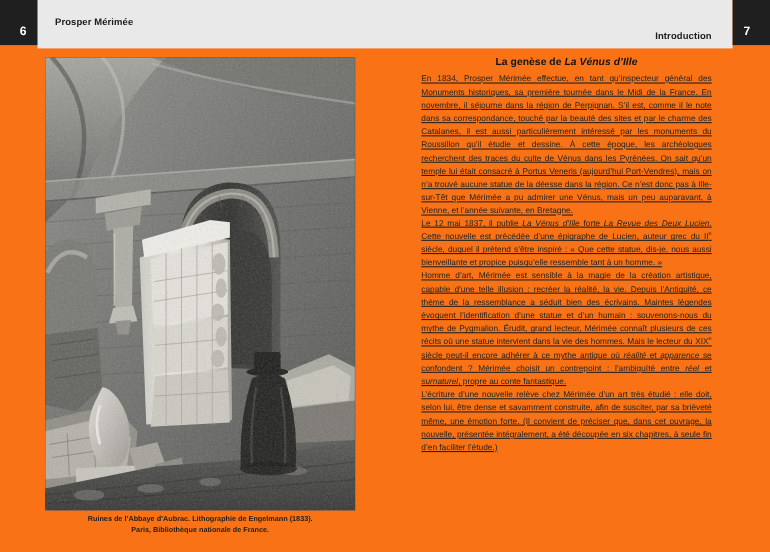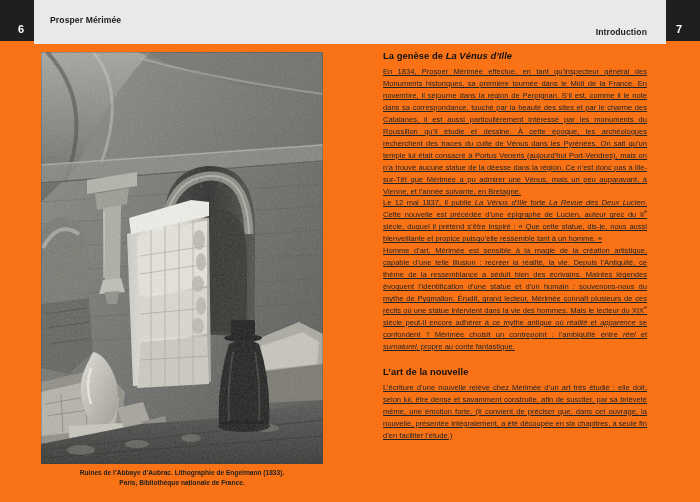--- a/index.html
+++ b/index.html
@@ -52,20 +52,21 @@
     line-height:1.55;
   }
 
   .col-right{
     position:absolute;left:383px;top:50px;width:264px;
   }
   h2.sec{
     margin:0 0 5px 0;
     font-size:9.4px;font-weight:bold;color:#111;
     letter-spacing:.05px;
+    text-align:center;
   }
   h2.sec em{font-style:italic;}
   h2.sec.second{margin-top:13px;}
   p.body{
     margin:0;
     font-size:7.55px;line-height:1.585;
     color:#232323;
     text-align:justify;
     text-justify:inter-word;
     hyphens:manual;
@@ -278,17 +279,16 @@
   <div class="col-right">
 
     <h2 class="sec"><span>La genèse de </span><em>La Vénus d’Ille</em></h2>
 
     <p class="body"><span>En 1834, Prosper Mérimée effectue, en tant qu’inspecteur général des Monuments historiques, sa première tournée dans le Midi de la France. En novembre, il séjourne dans la région de Perpignan. S’il est, comme il le note dans sa correspondance, touché par la beauté des sites et par le charme des Catalanes, il est aussi particulièrement intéressé par les monuments du Roussillon qu’il étudie et dessine. À cette époque, les archéologues recherchent des traces du culte de Vénus dans les Pyrénées. On sait qu’un temple lui était consacré à Portus Veneris (aujourd’hui Port-Vendres), mais on n’a trouvé aucune statue de la déesse dans la région. Ce n’est donc pas à Ille-sur-Têt que Mérimée a pu admirer une Vénus, mais un peu auparavant, à Vienne, et l’année suivante, en Bretagne.</span></p>
 
     <p class="body"><span>Le 12 mai 1837, il publie </span><em>La Vénus d’Ille</em><span> forte </span><em>La Revue des Deux Lucien</em><span>. Cette nouvelle est précédée d’une épigraphe de Lucien, auteur grec du II</span><sup>e</sup><span> siècle, duquel il prétend s’être inspiré : « Que cette statue, dis-je, nous aussi bienveillante et propice puisqu’elle ressemble tant à un homme. »</span></p>
 
     <p class="body"><span>Homme d’art, Mérimée est sensible à la magie de la création artistique, capable d’une telle illusion : recréer la réalité, la vie. Depuis l’Antiquité, ce thème de la ressemblance a séduit bien des écrivains. Maintes légendes évoquent l’identification d’une statue et d’un humain : souvenons-nous du mythe de Pygmalion. Érudit, grand lecteur, Mérimée connaît plusieurs de ces récits où une statue intervient dans la vie des hommes. Mais le lecteur du XIX</span><sup>e</sup><span> siècle peut-il encore adhérer à ce mythe antique où </span><em>réalité</em><span> et </span><em>apparence</em><span> se confondent ? Mérimée choisit un contrepoint : l’ambiguïté entre </span><em>réel</em><span> et </span><em>surnaturel</em><span>, propre au conte fantastique.</span></p>
 
-    <h2 class="sec second">L’art de la nouvelle</h2>
 
     <p class="body"><span>L’écriture d’une nouvelle relève chez Mérimée d’un art très étudié : elle doit, selon lui, être dense et savamment construite, afin de susciter, par sa brièveté même, une émotion forte. (Il convient de préciser que, dans cet ouvrage, la nouvelle, présentée intégralement, a été découpée en six chapitres, à seule fin d’en faciliter l’étude.)</span></p>
   </div>
 </div>
 
 </body></html>

